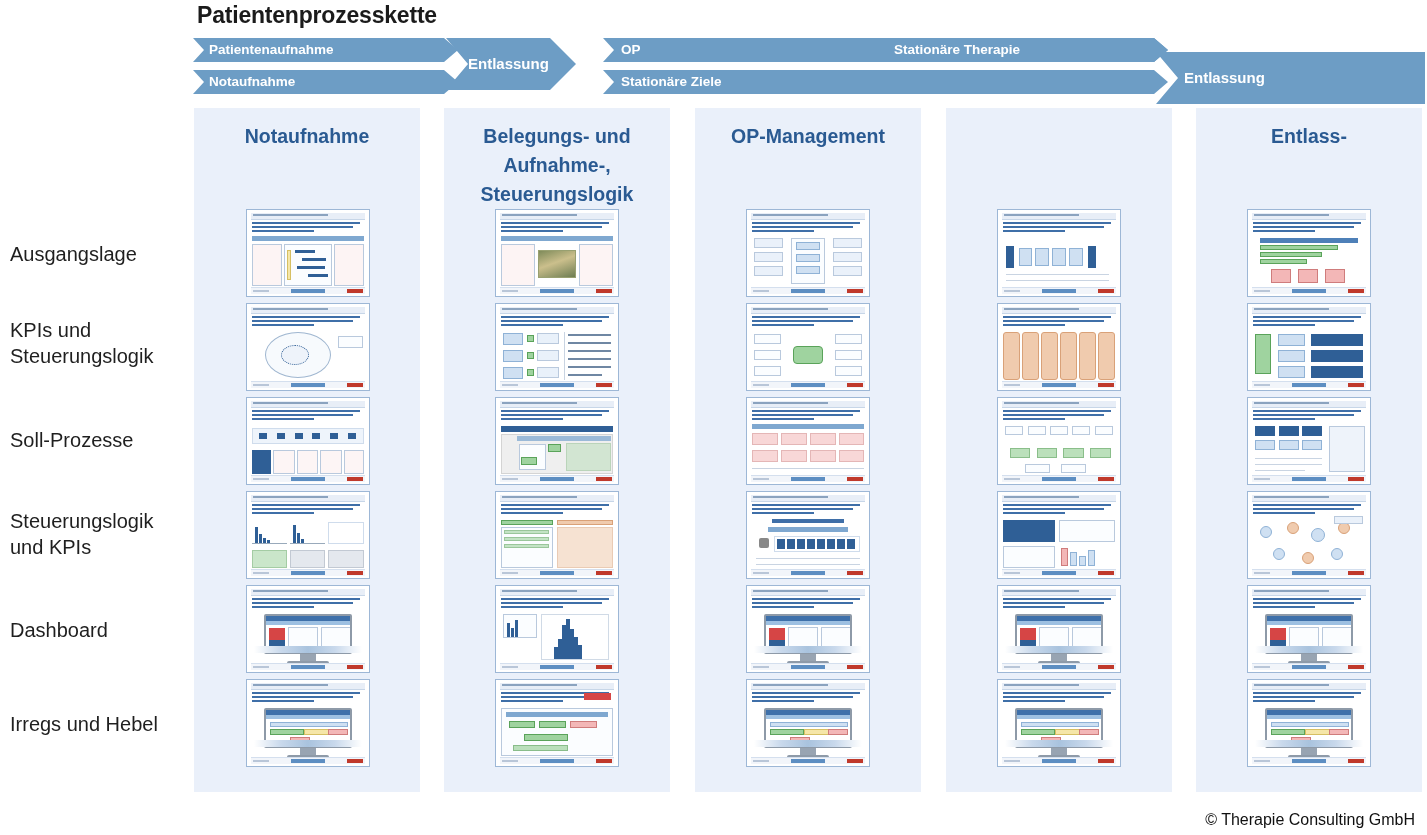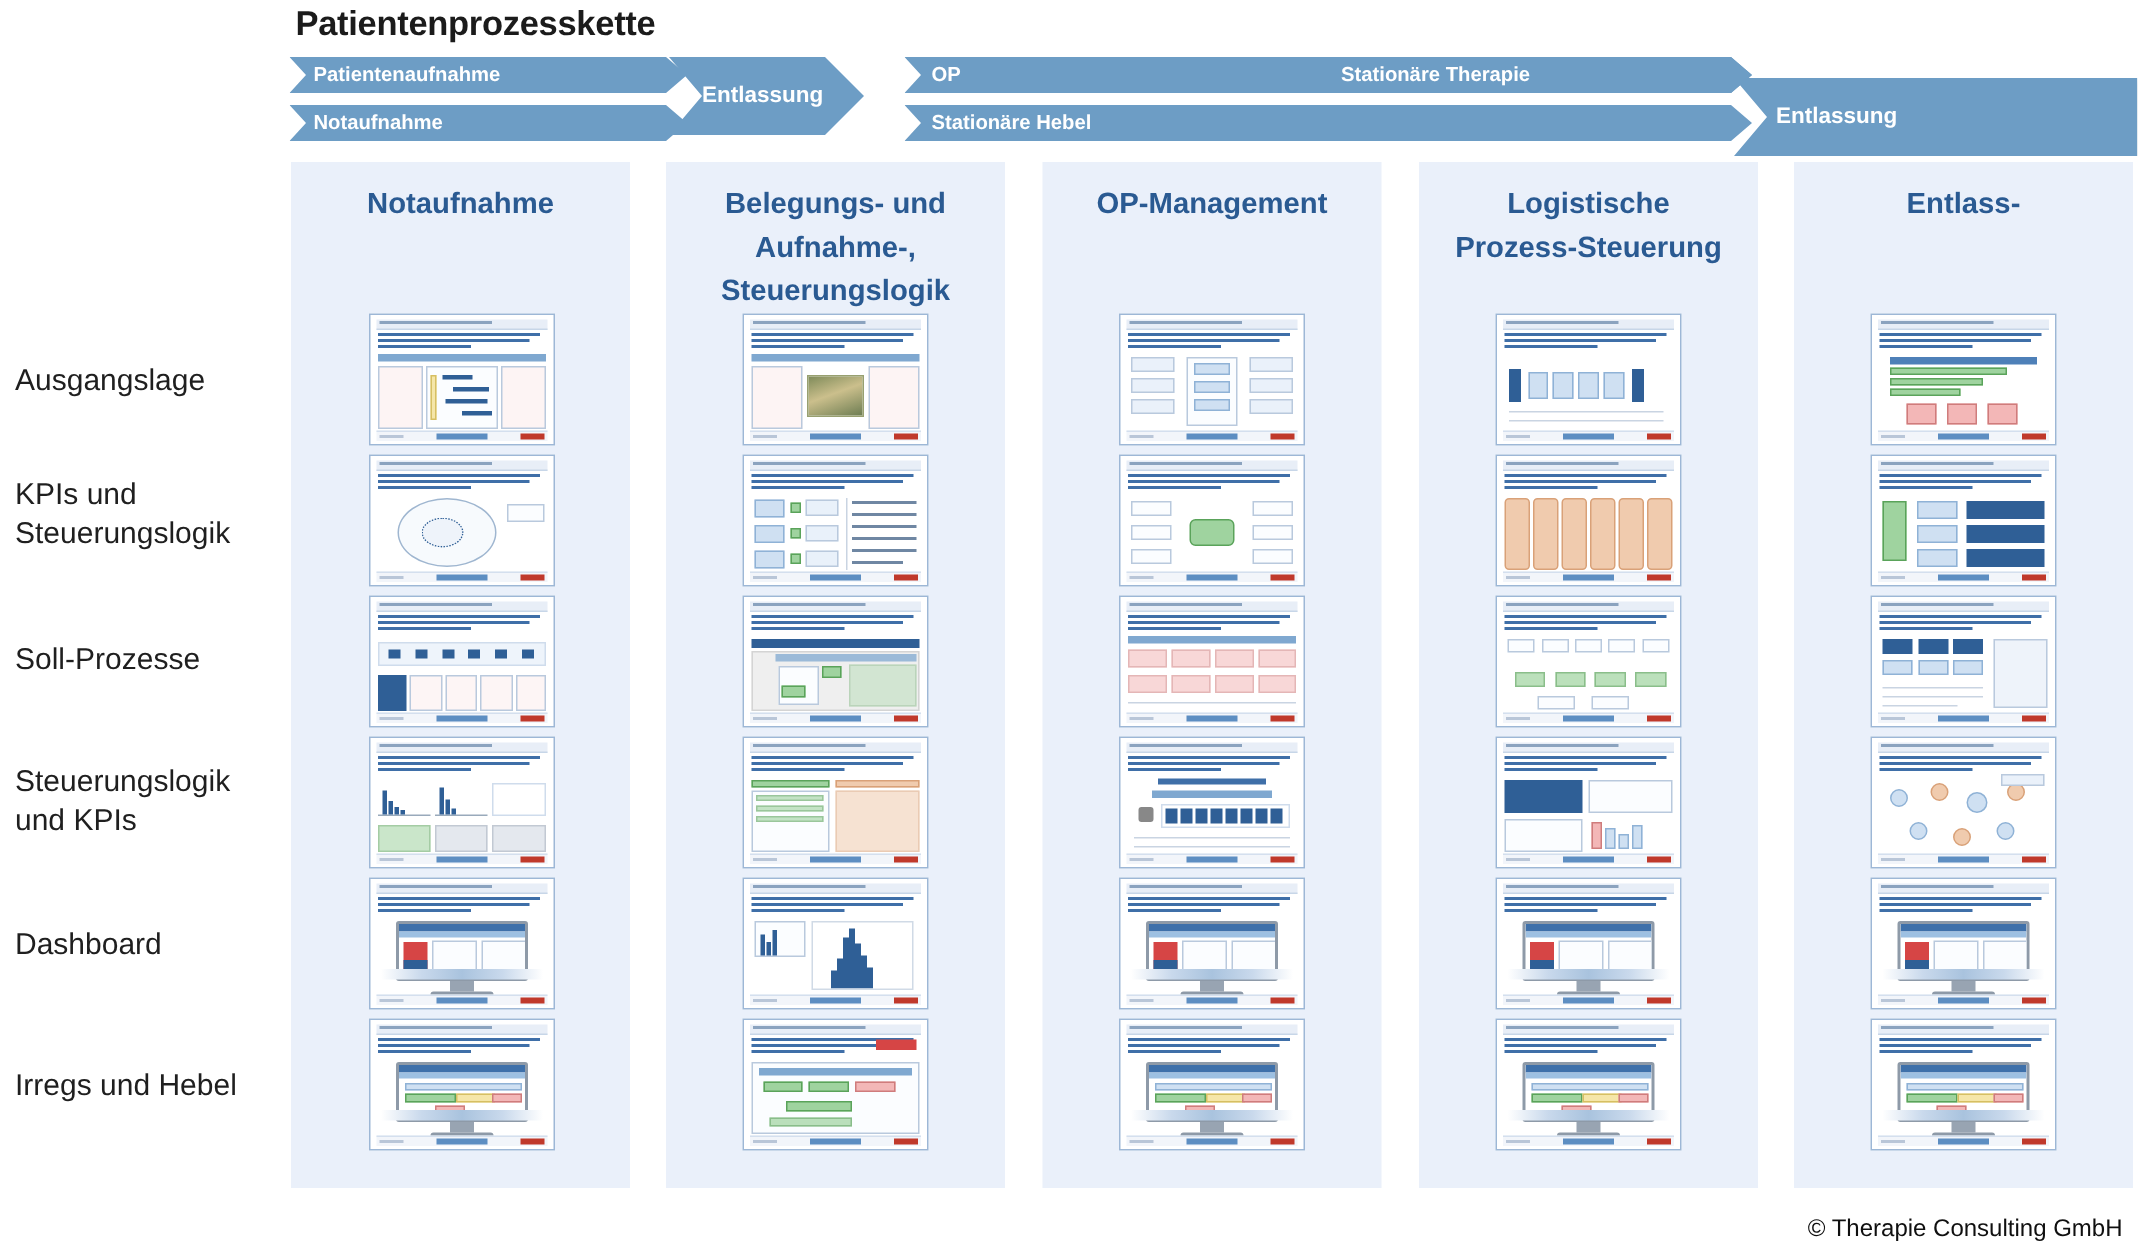--- a/index.html
+++ b/index.html
@@ -133,21 +133,21 @@
 </head>
 <body>
 
 <div id="page-title">Patientenprozesskette</div>
 
 <div id="chain">
   <div class="chev one" id="c-patientenaufnahme">Patientenaufnahme</div>
   <div class="chev one" id="c-notaufnahme">Notaufnahme</div>
   <div class="chev big one" id="c-diagnostik" style="font-size:15px;padding-left:22px;">Entlassung</div>
   <div class="chev one" id="c-op">OP</div>
-  <div class="chev one" id="c-stationaerepflege">Stationäre Hebel</div>
+  <div class="chev one" id="c-stationaerepflege">Stationäre Ziele</div>
   <div class="chev one" id="c-stationaeretherapie">Stationäre Therapie</div>
   <div class="chev big right" id="c-entlassung">Entlassung</div>
 </div>
 
 <div class="row-label" style="top:241px;">
   <div>Ausgangslage</div>
 </div>
 <div class="row-label" style="top:317px;">
   <div>KPIs und</div>
   <div>Steuerungslogik</div>
@@ -699,24 +699,20 @@
     </div>
     <div class="s-foot">
         <i class="fl"></i>
         <i class="fc"></i>
         <i class="fr"></i>
       </div>
   </div>
 </div>
 
 <div class="col" id="col-3">
-  <div class="col-title">
-    <div>Logistische</div>
-    <div>Prozess-Steuerung</div>
-  </div>
 
   <div class="thumb" style="left:51px;top:101px;">
     <div class="s-title">
         <i></i>
       </div>
     <div class="s-bullet">
         <i></i>
         <i></i>
         <i></i>
       </div>

